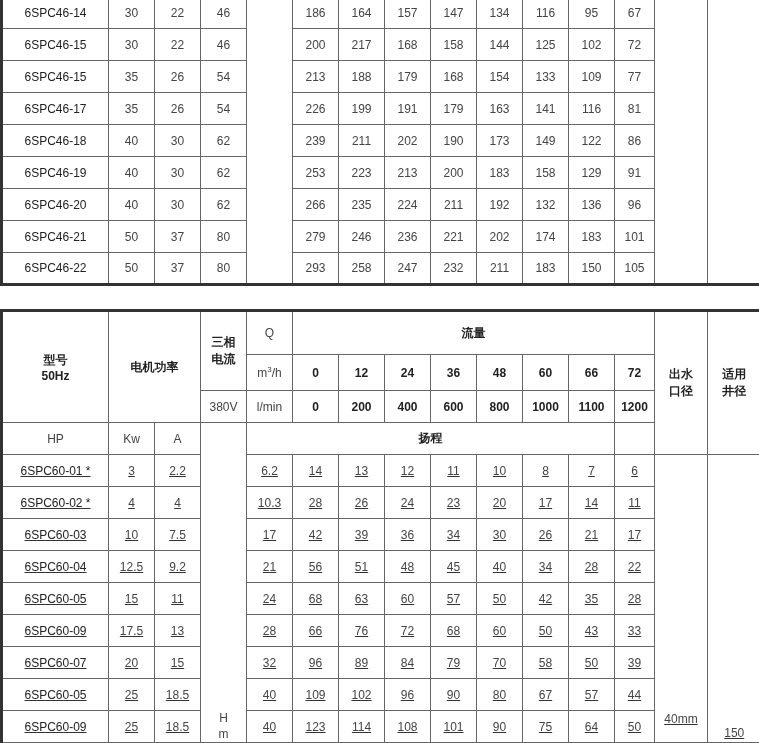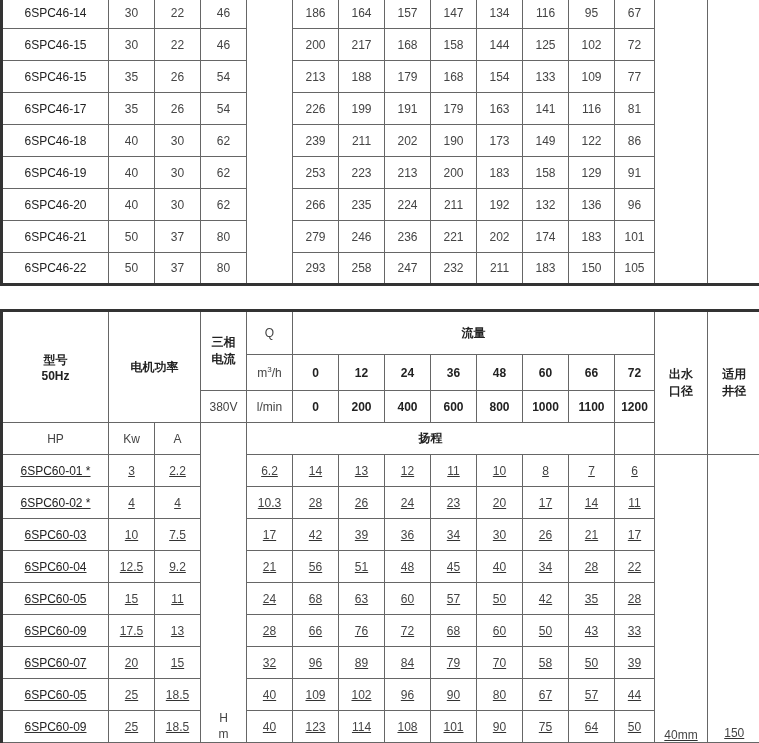--- a/index.html
+++ b/index.html
@@ -250,21 +250,21 @@
       <td>2.2</td>
       <td>6.2</td>
         <td>14</td>
         <td>13</td>
         <td>12</td>
         <td>11</td>
         <td>10</td>
         <td>8</td>
         <td>7</td>
         <td>6</td>
-        <td rowspan="9" style="vertical-align:bottom;padding-bottom:0">40mm</td>
+        <td rowspan="9" style="vertical-align:bottom;padding-bottom:16px">40mm</td>
                <td rowspan="9" class="noright" style="vertical-align:bottom;padding-bottom:2px">150</td>
       </tr>
       <tr class="r">
         <td class="model">6SPC60-02 *</td>
       <td>4</td>
       <td>4</td>
       <td>10.3</td>
         <td>28</td>
         <td>26</td>
         <td>24</td>

